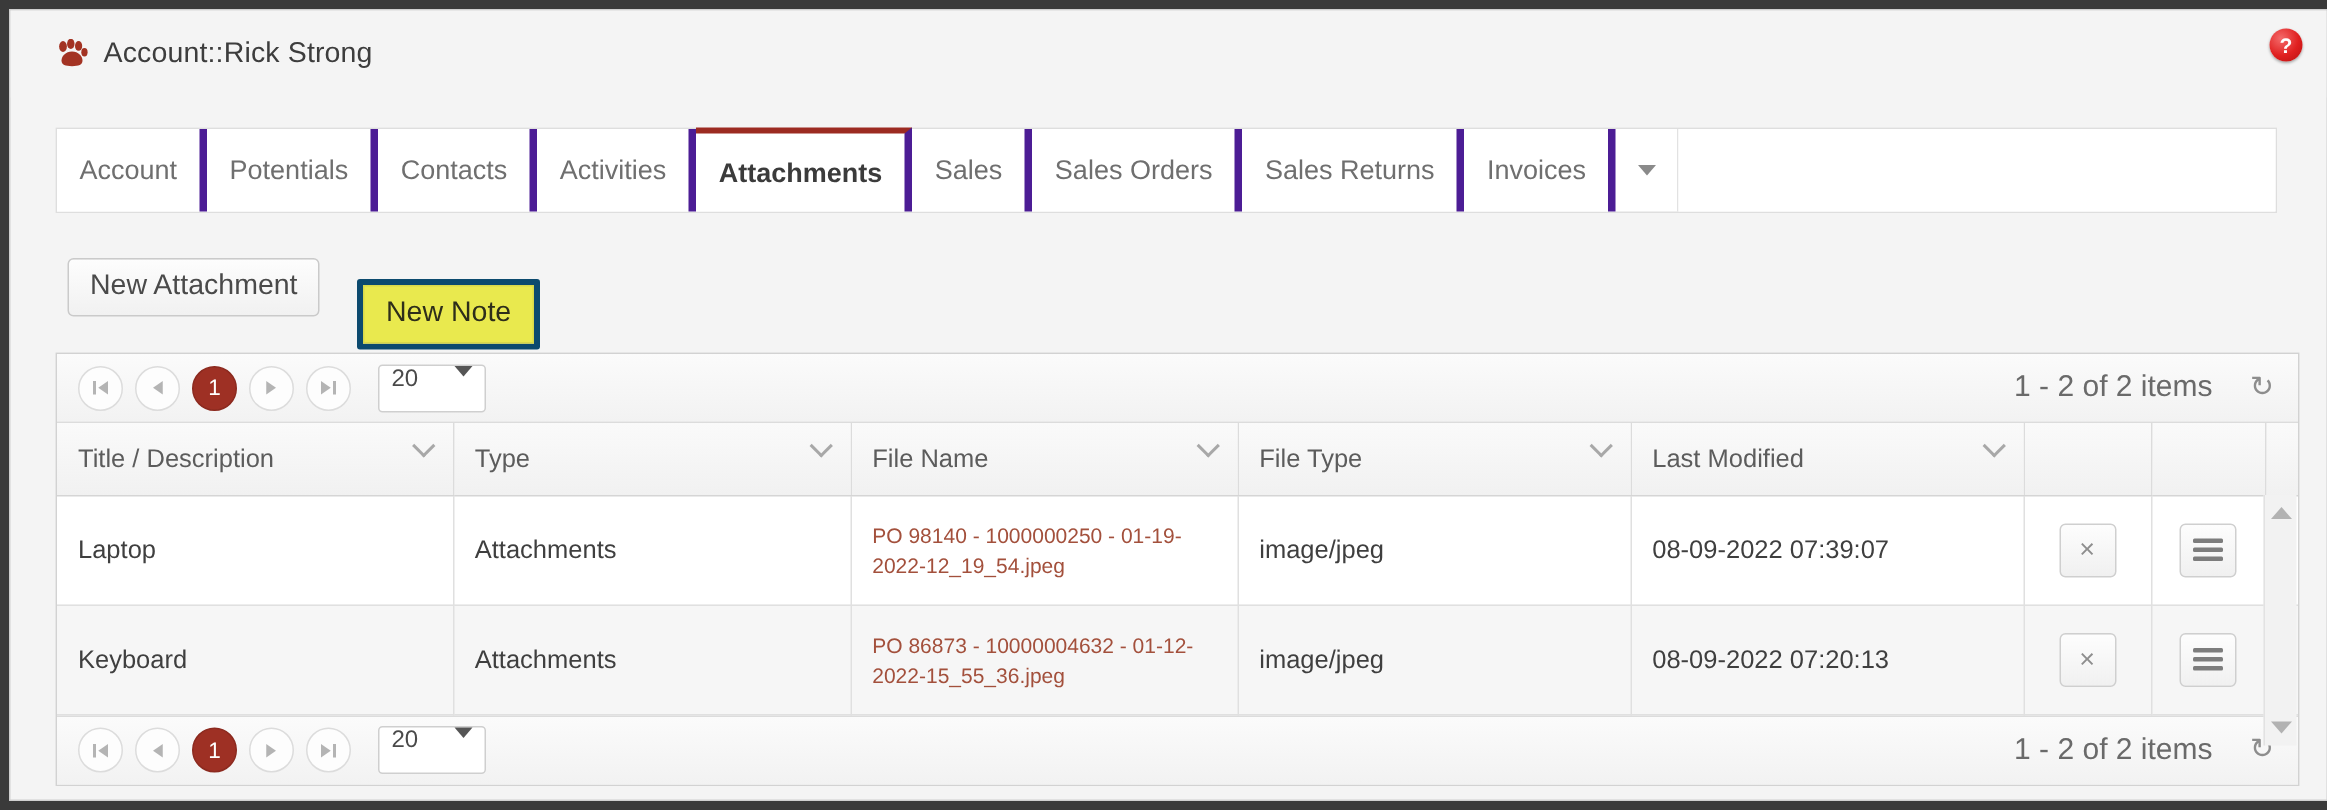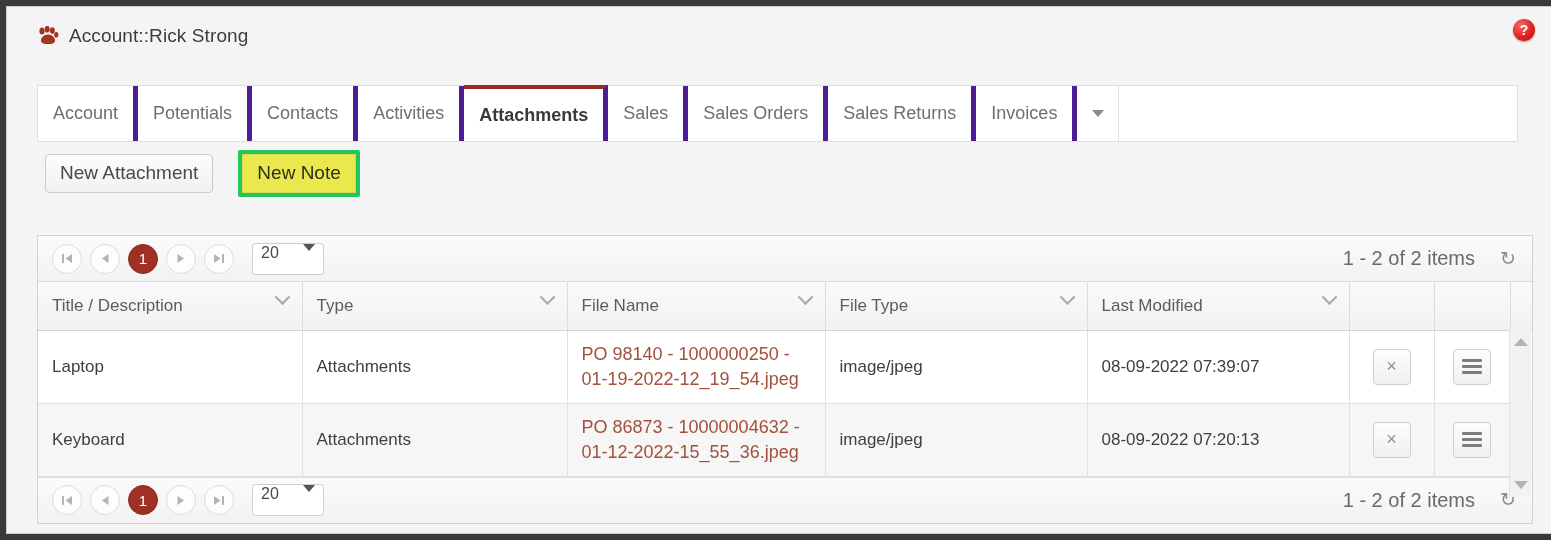--- a/index.html
+++ b/index.html
@@ -122,24 +122,25 @@
     font-size: 19px;
     color: #4a4a4a;
     background: linear-gradient(#fdfdfd, #f1f1f1);
     border: 1px solid #cacaca;
     border-radius: 4px;
     padding: 7px 14px 8px;
     cursor: pointer;
   }
   .highlight-wrap {
     margin-left: 25px;
-    border: 4px solid #22c55e;
+    border: 4px solid #0c4a6e;
     border-radius: 2px;
     padding: 0;
     line-height: 0;
+    margin-top: 36px;
   }
   .btn-highlight {
     font-size: 19px;
     color: #2e2e1a;
     background: #e9e94e;
     border: 1px solid #d8d84a;
     border-radius: 0;
     padding: 7px 14px 8px;
     cursor: pointer;
     line-height: normal;
@@ -244,21 +245,21 @@
     height: 73px;
     font-size: 17px;
     color: #3f3f3f;
     padding: 8px 14px;
     vertical-align: middle;
   }
   tr.alt td { background: #f6f6f6; }
   td.file-cell a {
     color: #a3503c;
     text-decoration: none;
-    font-size: 18px;
+    font-size: 14px;
     line-height: 1.35;
     cursor: pointer;
   }
   td.act { text-align: center; padding: 0; }
   .icon-btn {
     width: 38px; height: 36px;
     border: 1px solid #cfcfcf;
     border-radius: 4px;
     background: linear-gradient(#fdfdfd, #f0f0f0);
     display: inline-flex;

